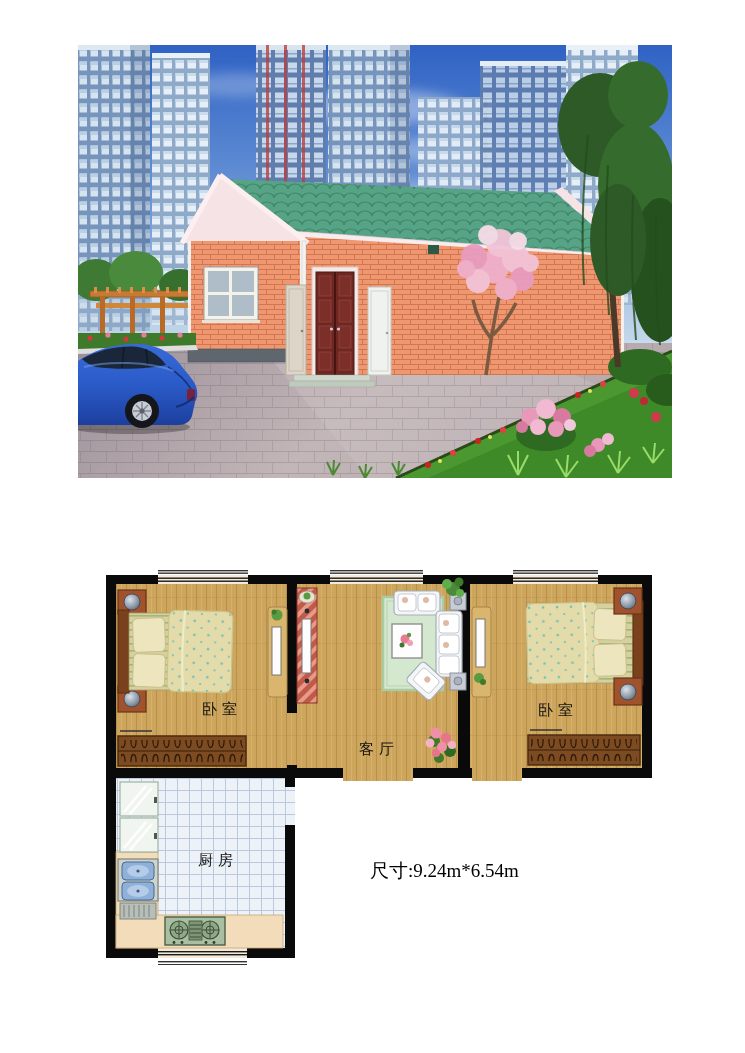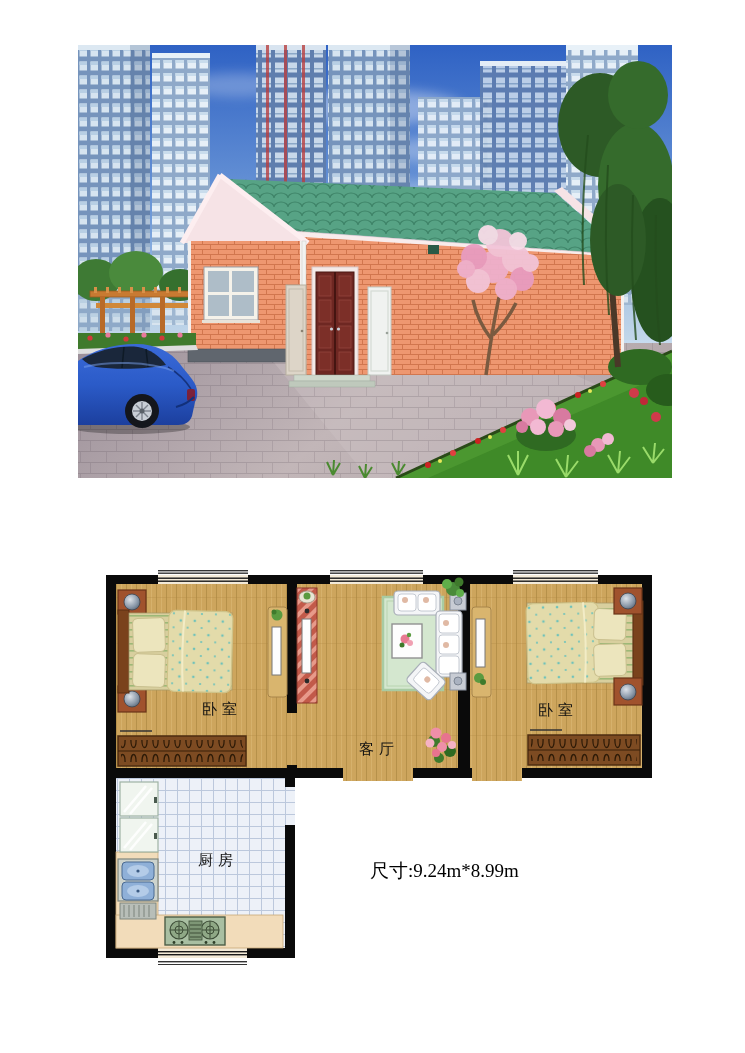--- a/index.html
+++ b/index.html
@@ -592,16 +592,16 @@
     </g>
   </svg>
   </div>
 
   <span class="room-label" style="left:222px;top:700px;">卧室</span>
   <span class="room-label" style="left:379px;top:700px;margin-top:40px;">客厅</span>
   <span class="room-label" style="left:558px;top:701px;">卧室</span>
   <span class="room-label" style="left:218px;top:851px;">厨房</span>
 
   <div class="info-block">
-    <div>尺寸:9.24m*8.99m</div>
+    <div>尺寸:9.24m*6.54m</div>
   </div>
 
 </div>
 
 </body></html>

